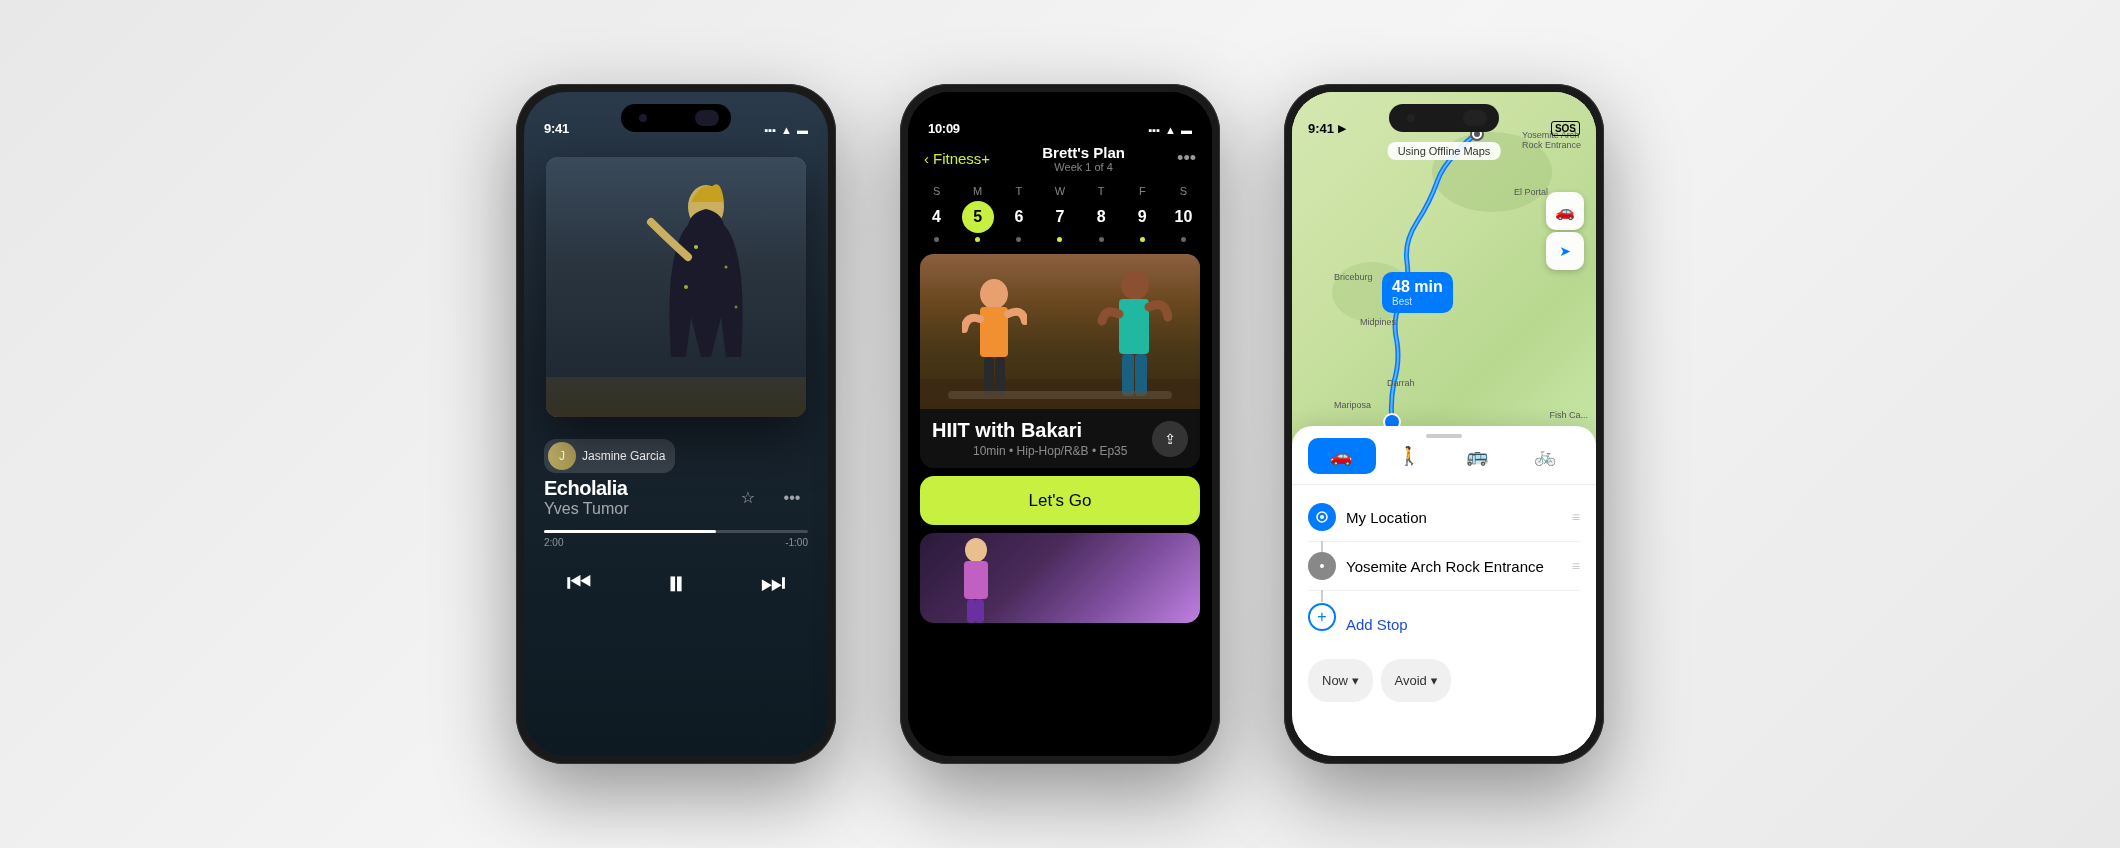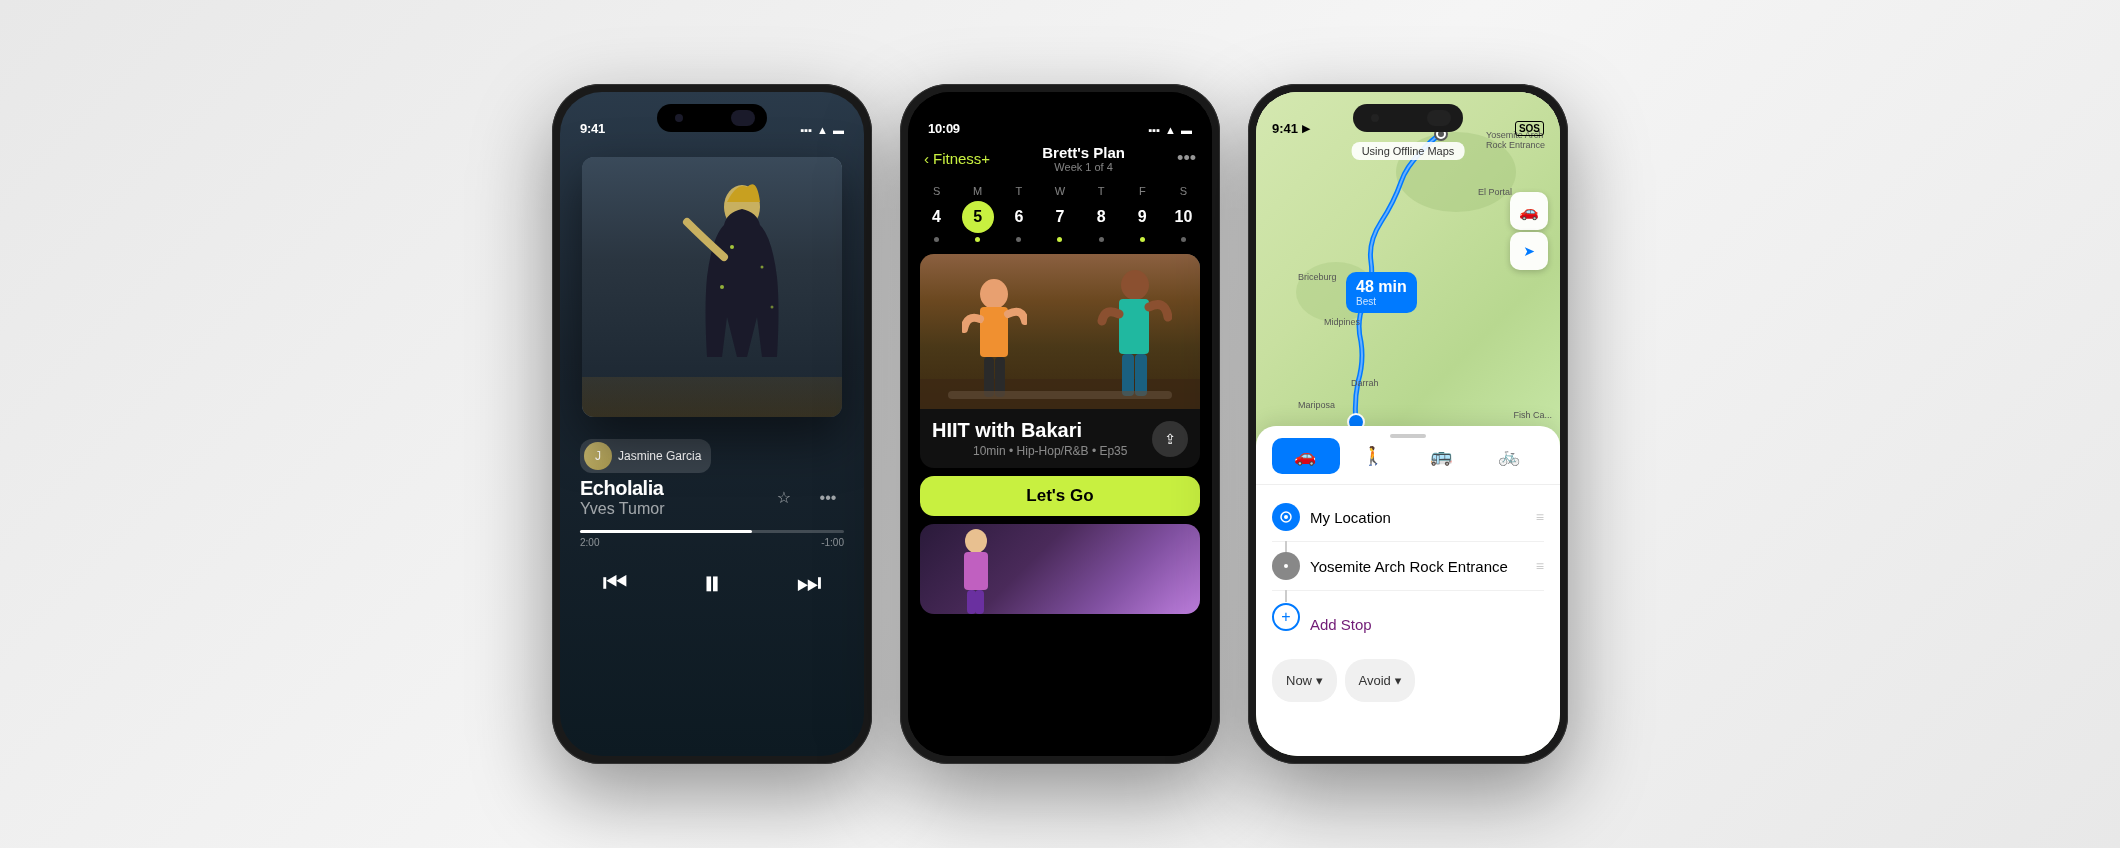--- a/index.html
+++ b/index.html
@@ -11,21 +11,21 @@
       align-items: center;
       justify-content: center;
       font-family: -apple-system, BlinkMacSystemFont, 'SF Pro Display', 'Helvetica Neue', sans-serif;
       overflow: hidden;
     }
 
     .scene {
       display: flex;
       align-items: center;
       justify-content: center;
-      gap: 28px;
+      gap: 64px;
       width: 100%;
       height: 100%;
       background: linear-gradient(135deg, #e8e8e8 0%, #f5f5f5 50%, #e8e8e8 100%);
     }
 
     
     .phone {
       position: relative;
       width: 320px;
       height: 680px;
@@ -381,26 +381,26 @@
       align-items: center;
       justify-content: center;
       color: #fff;
       font-size: 14px;
     }
 
     .lets-go-btn {
       margin: 8px 12px;
       background: #c8f040;
       border-radius: 14px;
-      height: 40px;
+      height: 49px;
       display: flex;
       align-items: center;
       justify-content: center;
       font-size: 17px;
-      font-weight: 700;
+      font-weight: 400;
       color: #000;
     }
 
     .second-workout {
       margin: 0 12px;
       border-radius: 14px;
       overflow: hidden;
       height: 90px;
       background: linear-gradient(135deg, #2a1a3a 0%, #4a2a5a 40%, #8050a0 70%, #c080e0 100%);
       position: relative;
@@ -630,21 +630,21 @@
       font-size: 16px;
     }
 
     .stop-name {
       font-size: 15px;
       color: #000;
       flex: 1;
     }
 
     .stop-name.add-stop {
-      color: #701a75;
+      color: #1d4ed8;
       margin-top: 15px;
     }
 
     .stop-drag {
       color: #ccc;
       font-size: 14px;
     }
 
     .route-stop-line {
       position: absolute;

